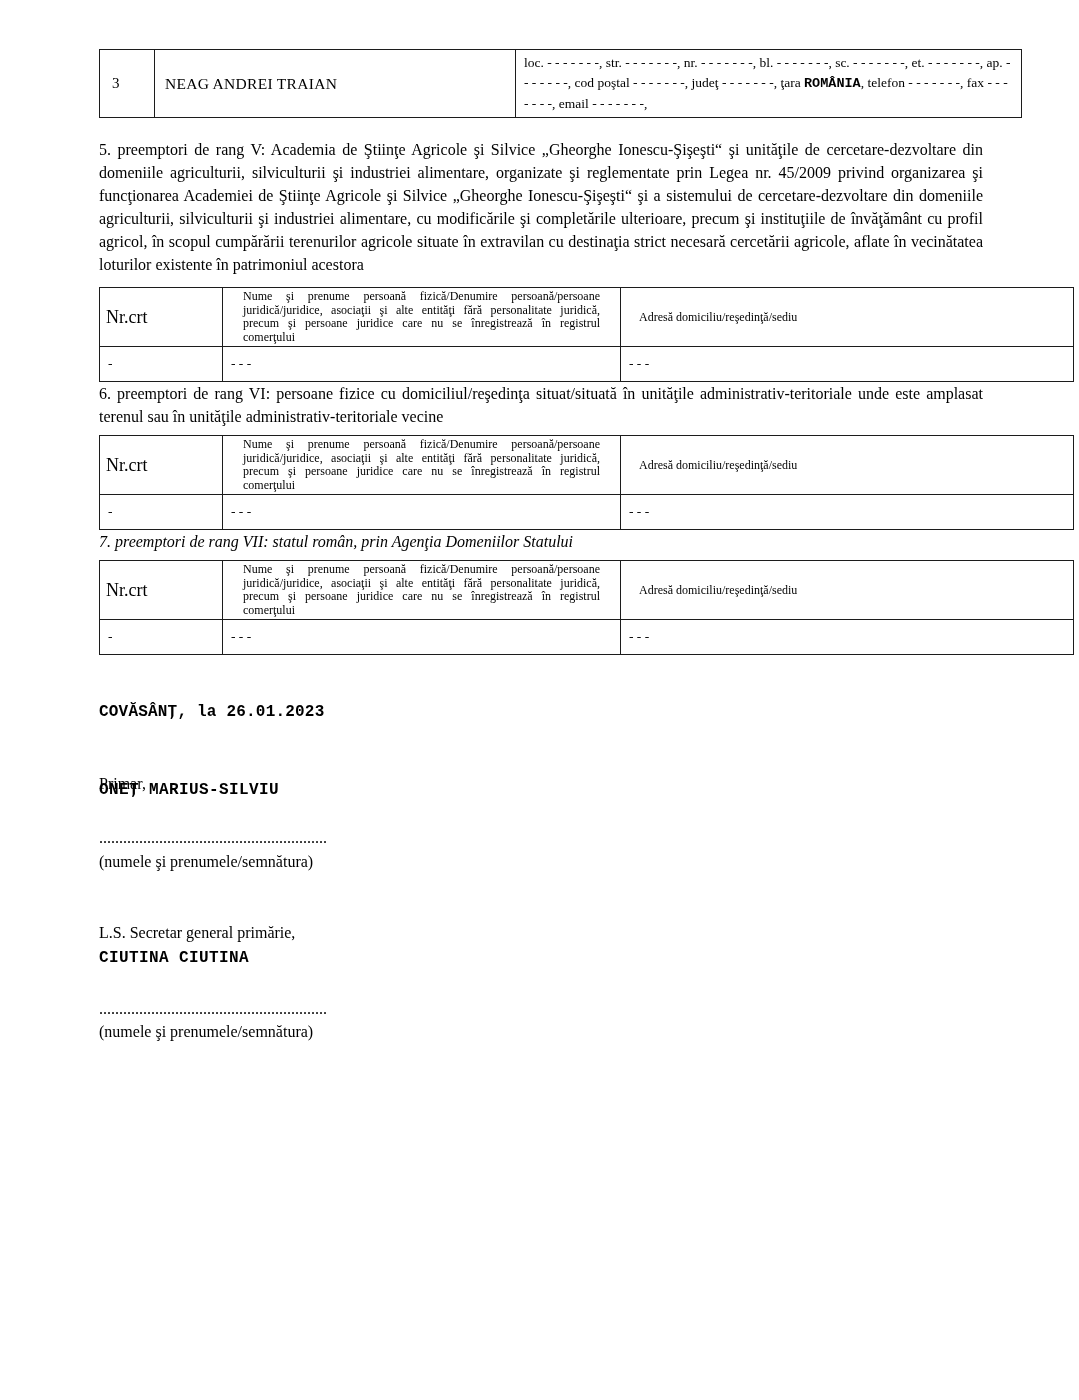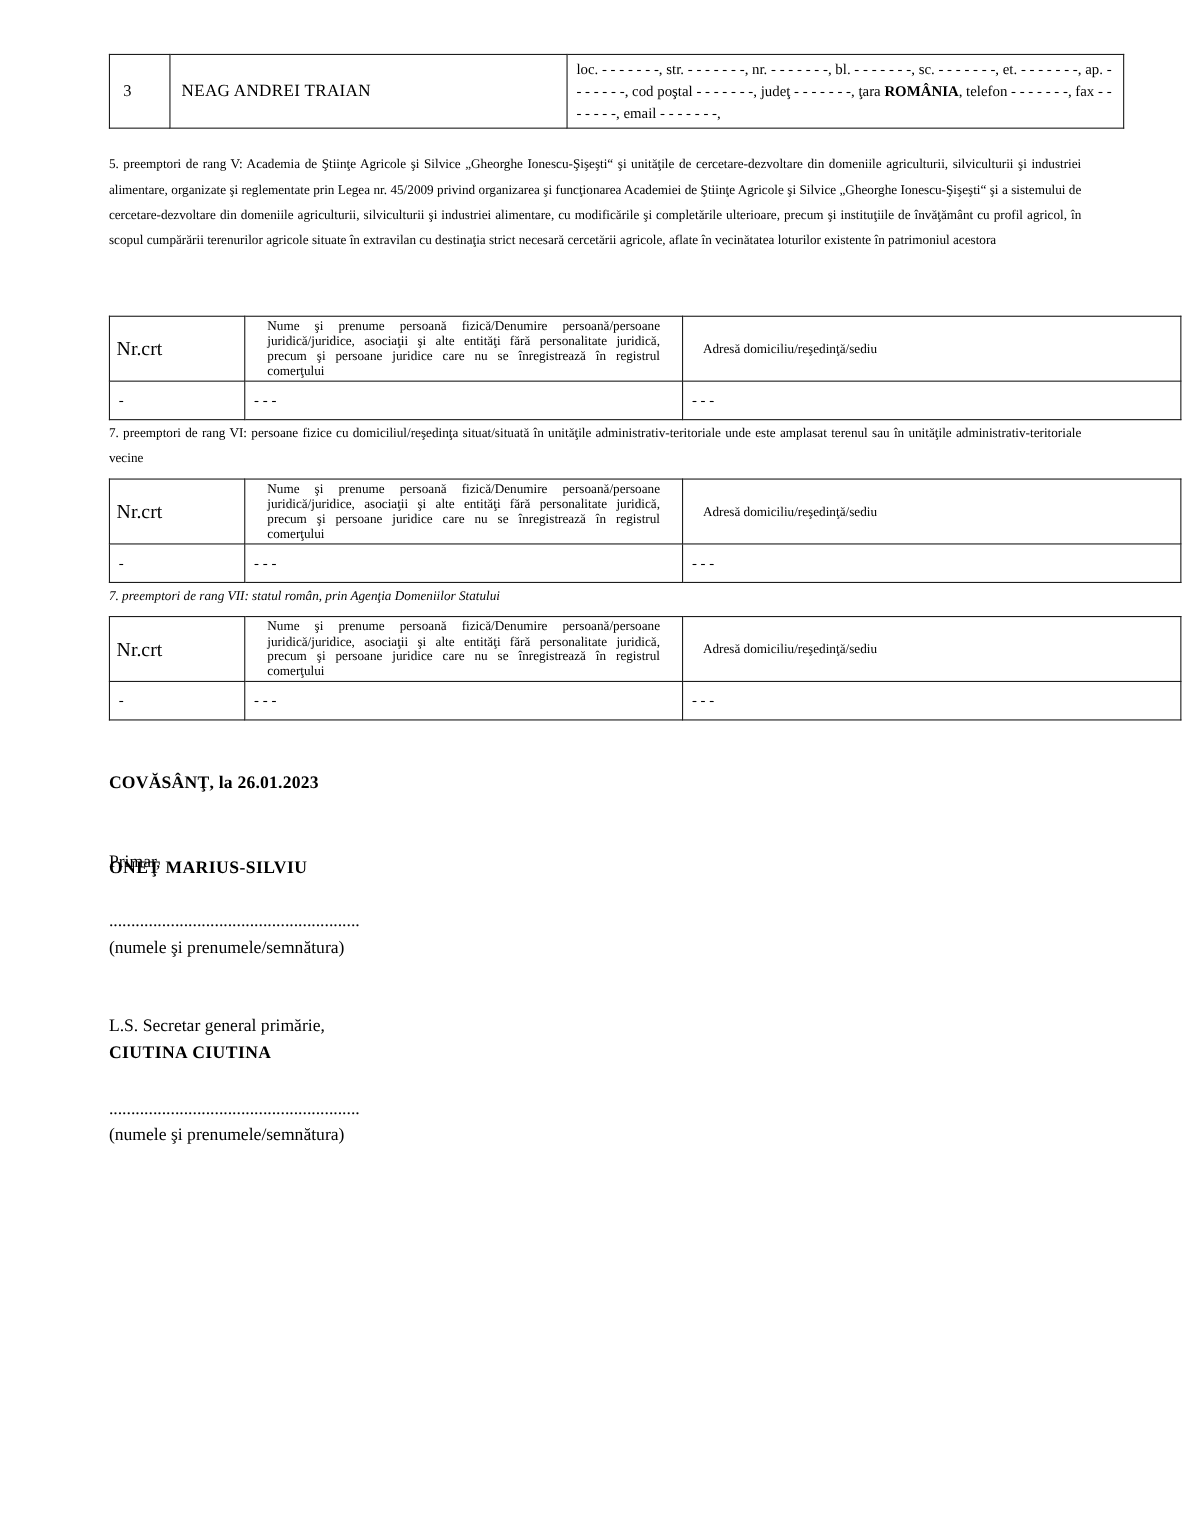--- a/index.html
+++ b/index.html
@@ -34,21 +34,21 @@
   }
   .contact-table .cell-nr   { width: 42px;  padding: 0 0 0 12px; font-size: 15px; }
   .contact-table .cell-name { width: 350px; padding: 0 0 0 10px; font-size: 15.5px; font-weight: normal; letter-spacing: 0.3px; }
   .contact-table .cell-addr { width: 489px; padding: 3px 8px;    font-size: 13.5px; line-height: 20px; }
 
   
   .para {
     position: absolute;
     left: 99px;
     width: 884px;
-    font-size: 12px;
+    font-size: 16px;
     line-height: 23px;
     text-align: justify;
   }
   .para-5 { top: 138px; }
   .para-6 { top: 382px; }
   .para-7 { top: 530px; font-style: italic; }
 
   
   .ptable {
     position: absolute;
@@ -71,21 +71,21 @@
   .ptable .d-cell    { height: 30px; padding: 2px 8px; font-size: 13.5px; }
 
   
   .fline {
     position: absolute;
     left: 99px;
     font-size: 16px;
     line-height: 22px;
     white-space: pre;
   }
-  .bold { font-weight: bold; }
+  .bold { font-weight: bold; font-family: Liberation Mono, monospace; }
   .place-date      { top: 701px; letter-spacing: 0.2px; text-align: center; }
   .mayor-title     { top: 754px; margin-top: 19px; }
   .mayor-name      { top: 779px; letter-spacing: 0.4px; }
   .dots-1          { top: 827px; }
   .caption-1       { top: 851px; }
   .secretary-title { top: 922px; }
   .secretary-name  { top: 947px; letter-spacing: 0.4px; }
   .dots-2          { top: 998px; }
   .caption-2       { top: 1021px; }
 </style>
@@ -113,21 +113,21 @@
       <td class="h-addr">Adresă domiciliu/reşedinţă/sediu</td>
     </tr>
     <tr>
       <td class="d-cell">-</td>
       <td class="d-cell">- - -</td>
       <td class="d-cell">- - -</td>
     </tr>
   </tbody>
     </table>
 
-  <div class="para para-6">7. preemptori de rang VI: persoane fizice cu domiciliul/reşedinţa situat/situată în unităţile administrativ-teritoriale unde este amplasat terenul sau în unităţile administrativ-teritoriale vecine</div>
+  <div class="para para-6">6. preemptori de rang VI: persoane fizice cu domiciliul/reşedinţa situat/situată în unităţile administrativ-teritoriale unde este amplasat terenul sau în unităţile administrativ-teritoriale vecine</div>
   <table class="ptable ptable-6">
     <tbody>
         <tr>
       <td class="h-nr">Nr.crt</td>
       <td class="h-name">Nume şi prenume persoană fizică/Denumire persoană/persoane juridică/juridice, asociaţii şi alte entităţi fără personalitate juridică, precum şi persoane juridice care nu se înregistrează în registrul comerţului</td>
       <td class="h-addr">Adresă domiciliu/reşedinţă/sediu</td>
     </tr>
     <tr>
       <td class="d-cell">-</td>
       <td class="d-cell">- - -</td>

